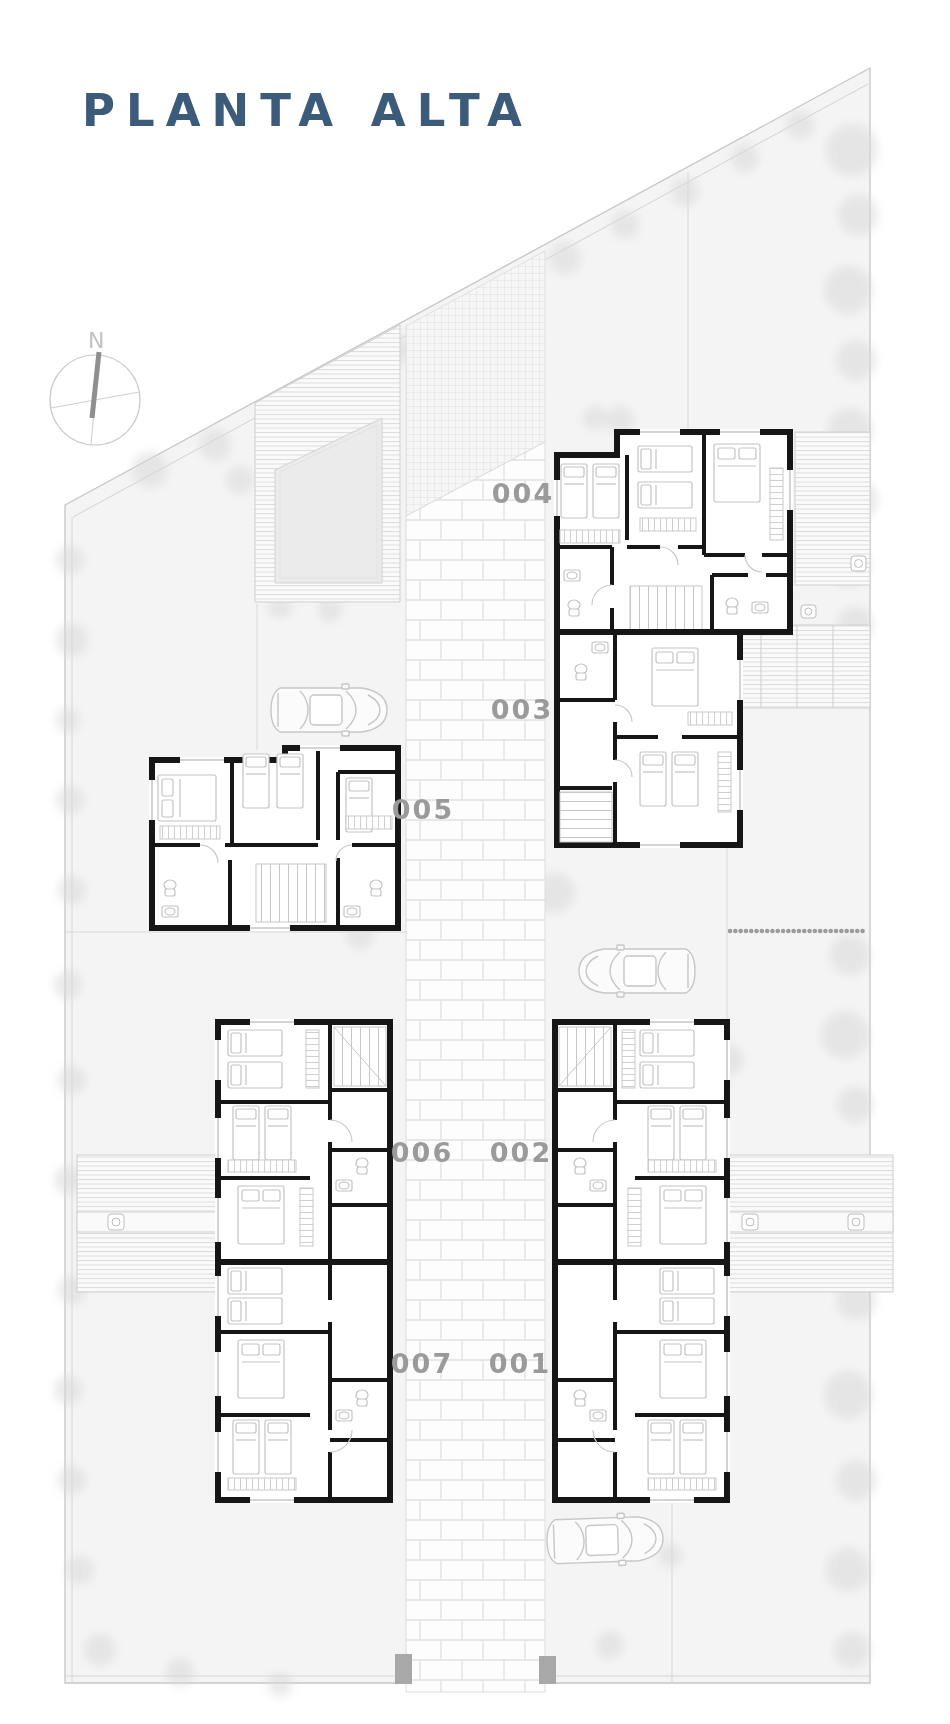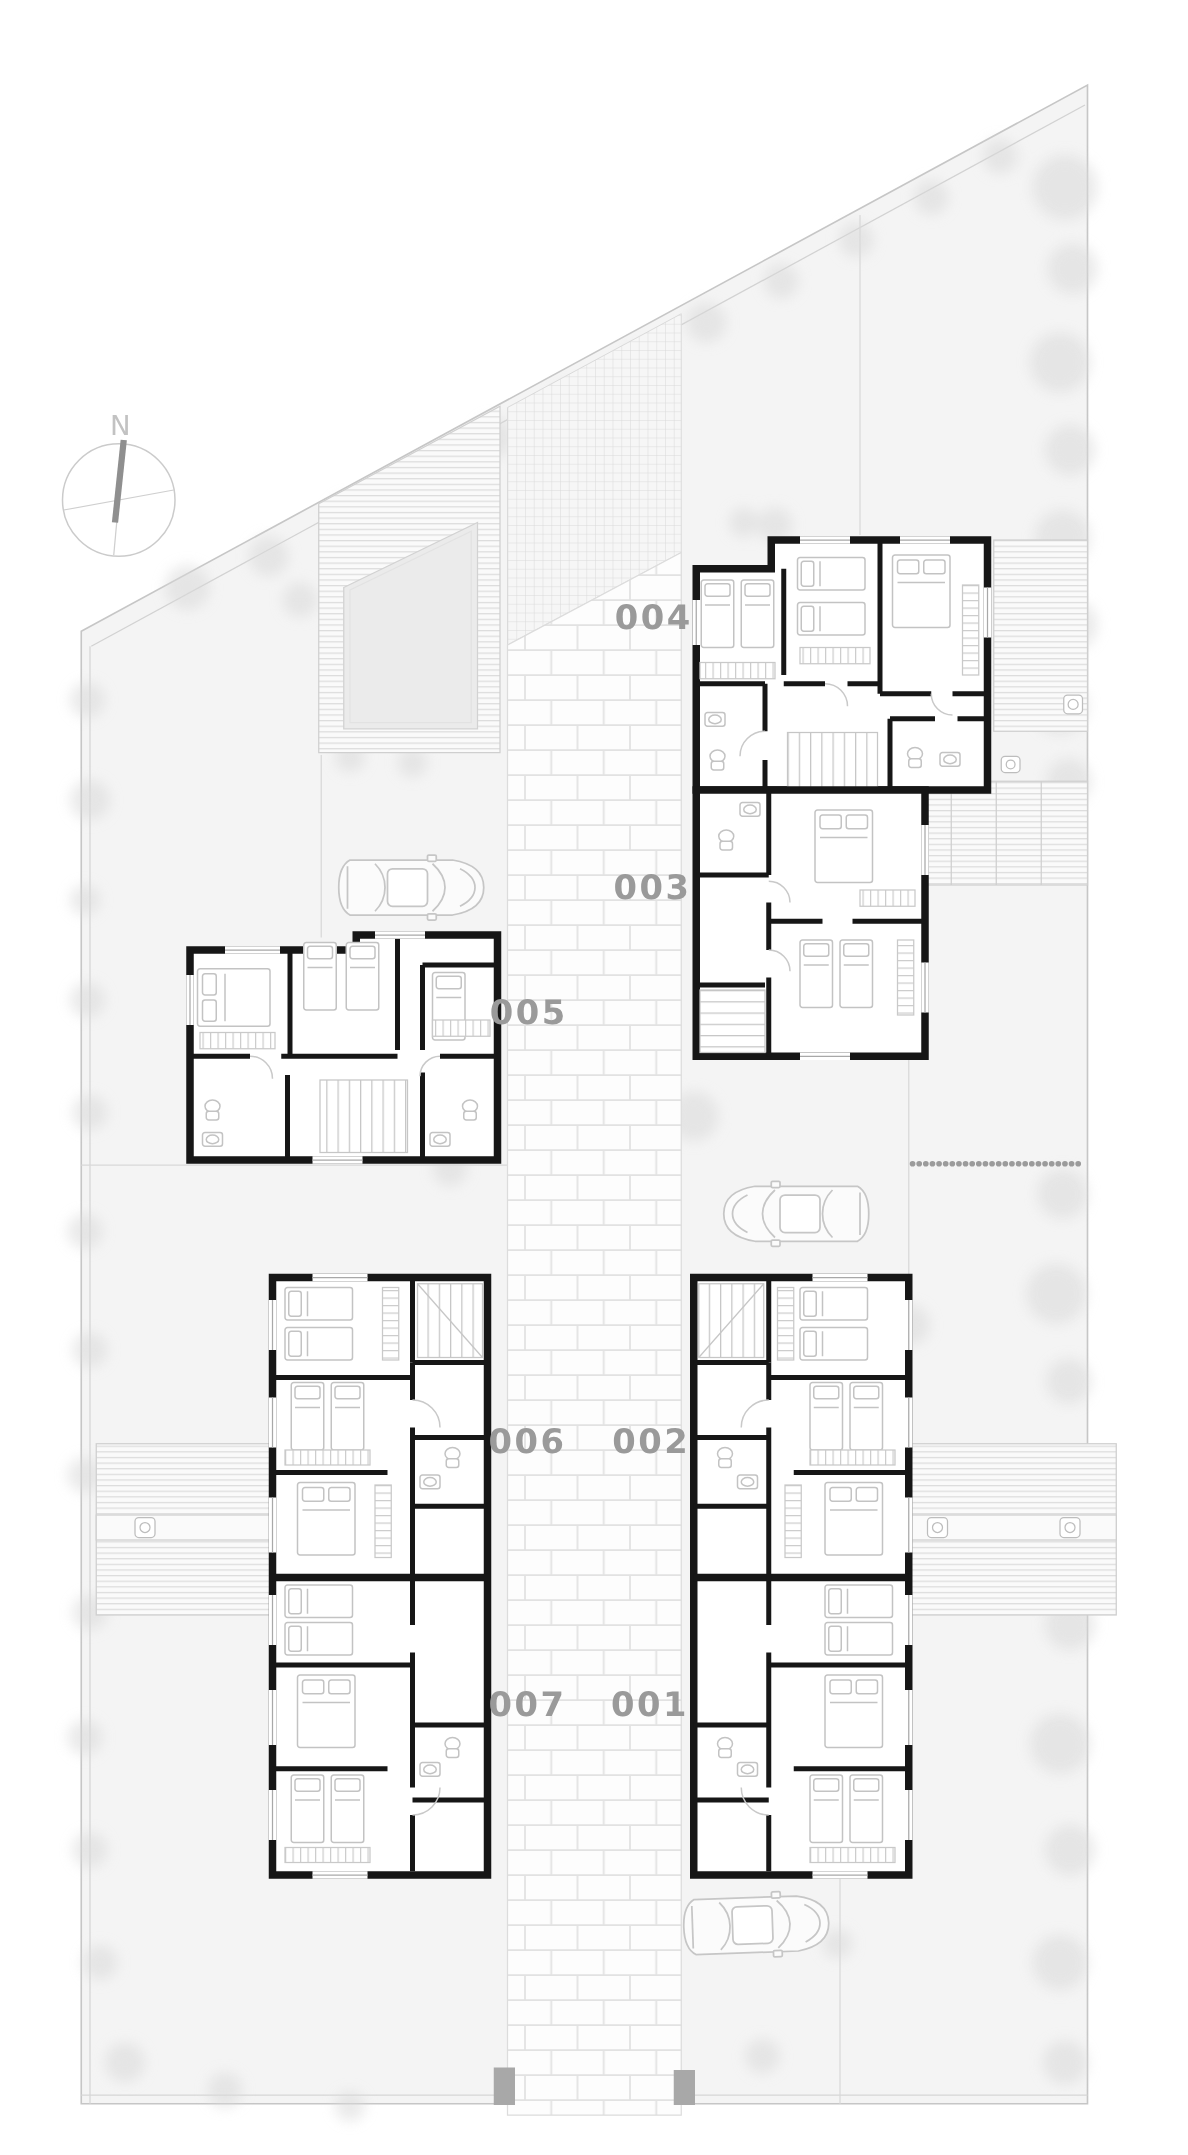--- a/index.html
+++ b/index.html
@@ -9,20 +9,21 @@
          font-size:45px;font-weight:bold;letter-spacing:11px;color:#3c5a7a;}
   svg text.unit-label{font-family:"DejaVu Sans","Liberation Sans",sans-serif;
          font-size:27px;font-weight:bold;fill:#9a9a9a;letter-spacing:2px;}
   svg text.compass-n{font-family:"DejaVu Sans","Liberation Sans",sans-serif;
          font-size:22px;fill:#c2c2c2;letter-spacing:1px;}
 </style>
 </head>
 <body>
 
 <div class="page">
+  <h1 class="title">PLANTA ALTA</h1>
 
   <svg width="950" height="1724" viewBox="0 0 950 1724">
     <defs>
       <pattern id="brick" width="42" height="40" patternUnits="userSpaceOnUse">
         <rect width="42" height="40" fill="#fdfdfd"></rect>
         <path d="M0,0 H42 M0,20 H42 M0,40 H42 M21,0 V20 M0,20 V40 M42,20 V40" stroke="#e2e2e2" stroke-width="1.4" fill="none"></path>
       </pattern>
       <pattern id="grid7" width="7" height="7" patternUnits="userSpaceOnUse">
         <rect width="7" height="7" fill="#f6f6f6"></rect>
         <path d="M0,0 H7 M0,0 V7" stroke="#dadada" stroke-width="0.8" fill="none"></path>

